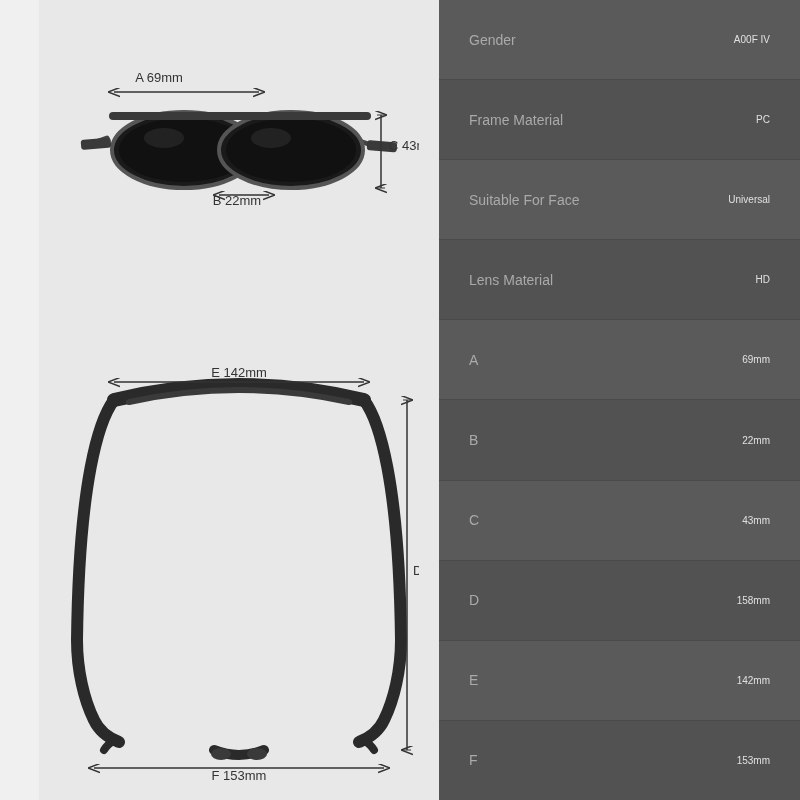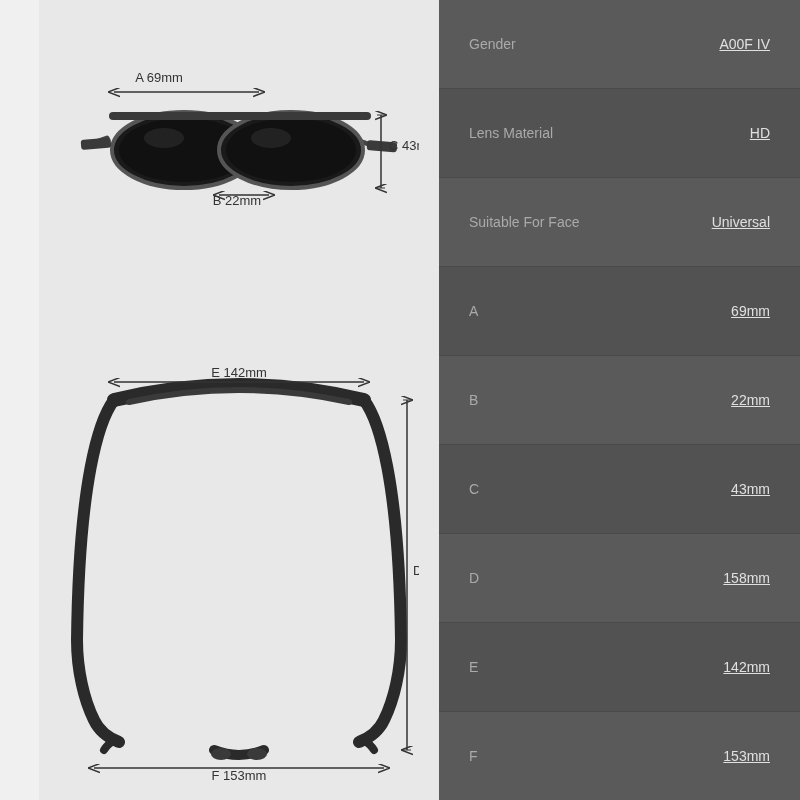--- a/index.html
+++ b/index.html
@@ -77,23 +77,22 @@
     }
 
     .spec-label {
       color: #aaaaaa;
       font-size: 14px;
       font-weight: 400;
     }
 
     .spec-value {
       color: #e0e0e0;
-      font-size: 14px;
+      font-size: 10px;
       font-weight: 400;
-      text-decoration: underline;
     }
   </style>
 </head>
 <body>
 
 <div class="left-panel">
 
   <div class="top-diagram">
     <svg width="360" height="340" viewBox="0 0 360 340">
       <defs>
@@ -196,28 +195,32 @@
     </svg>
   </div>
 </div>
 
 <div class="right-panel">
 <div class="spec-row">
       <span class="spec-label">Gender</span>
       <span class="spec-value">A00F IV</span>
     </div>
     <div class="spec-row">
+      <span class="spec-label">Frame Material</span>
+      <span class="spec-value">PC</span>
+    </div>
+    <div class="spec-row">
+      <span class="spec-label">Suitable For Face</span>
+      <span class="spec-value">Universal</span>
+    </div>
+    <div class="spec-row">
       <span class="spec-label">Lens Material</span>
       <span class="spec-value">HD</span>
     </div>
     <div class="spec-row">
-      <span class="spec-label">Suitable For Face</span>
-      <span class="spec-value">Universal</span>
-    </div>
-    <div class="spec-row">
       <span class="spec-label">A</span>
       <span class="spec-value">69mm</span>
     </div>
     <div class="spec-row">
       <span class="spec-label">B</span>
       <span class="spec-value">22mm</span>
     </div>
     <div class="spec-row">
       <span class="spec-label">C</span>
       <span class="spec-value">43mm</span>

